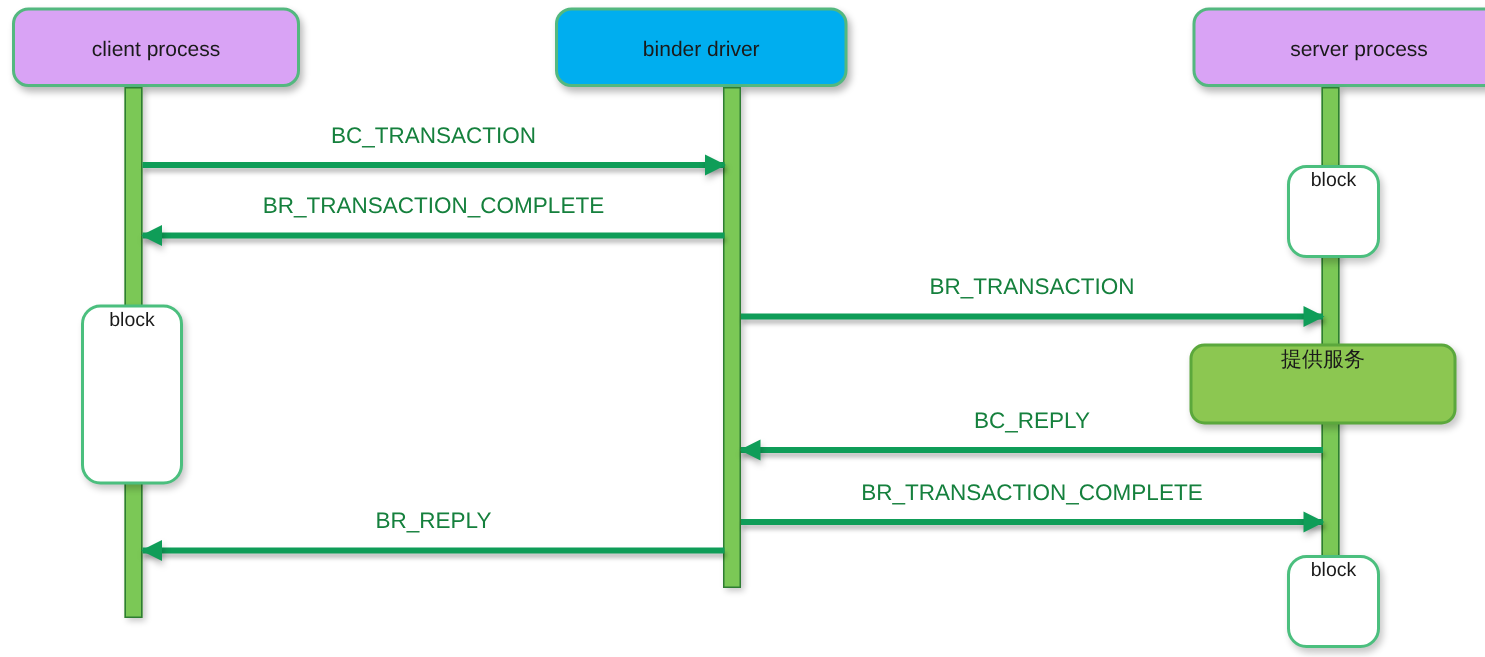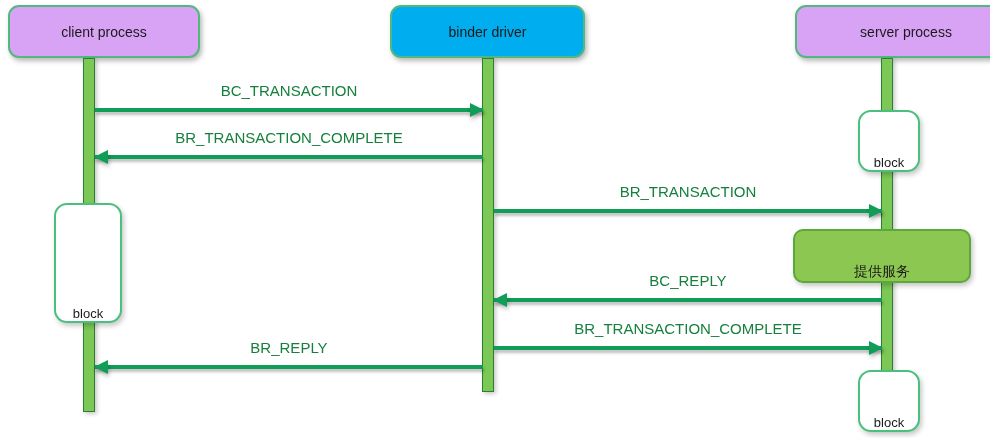--- a/index.html
+++ b/index.html
@@ -45,21 +45,21 @@
   }
 
   
   .state-box {
     position: absolute;
     box-sizing: border-box;
     border-radius: 13px;
     border: 2px solid #4bbf7e;
     background: #ffffff;
     display: flex;
-    align-items: flex-end;
+    align-items: flex-start;
     justify-content: center;
     font-size: 13px;
     color: #1a1a1a;
     box-shadow: 2px 3px 5px rgba(0,0,0,0.22);
   }
   .state-box.green-fill {
     background: #8cc751;
     border-color: #5ba83c;
     border-radius: 10px;
     font-size: 14px;
@@ -108,21 +108,21 @@
   }
 </style>
 </head>
 <body>
 
 <div id="canvas">
   <div id="actors-layer">
       <div class="actor-box purple" style="left: 8px; top: 5px; width: 192px; height: 53px;">
         <span>client process</span>
       </div>
-      <div class="actor-box cyan" style="left: 390px; top: 5px; width: 195px; height: 53px;">
+      <div class="actor-box cyan" style="left: 370px; top: 5px; width: 195px; height: 53px;">
         <span>binder driver</span>
       </div>
       <div class="actor-box purple" style="left: 795px; top: 5px; width: 222px; height: 53px;">
         <span>server process</span>
       </div>
     </div>
   <div id="lifelines-layer">
       <div class="lifeline" style="left: 83px; top: 58px; height: 354px;"></div>
       <div class="lifeline" style="left: 482px; top: 58px; height: 334px;"></div>
       <div class="lifeline" style="left: 881px; top: 58px; height: 365px;"></div>

